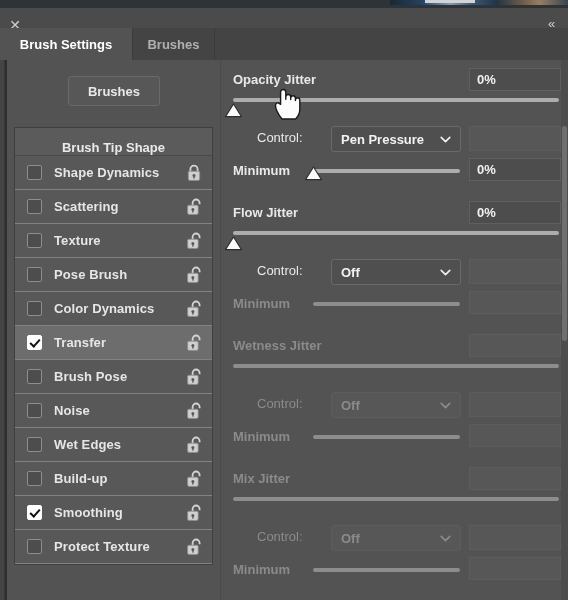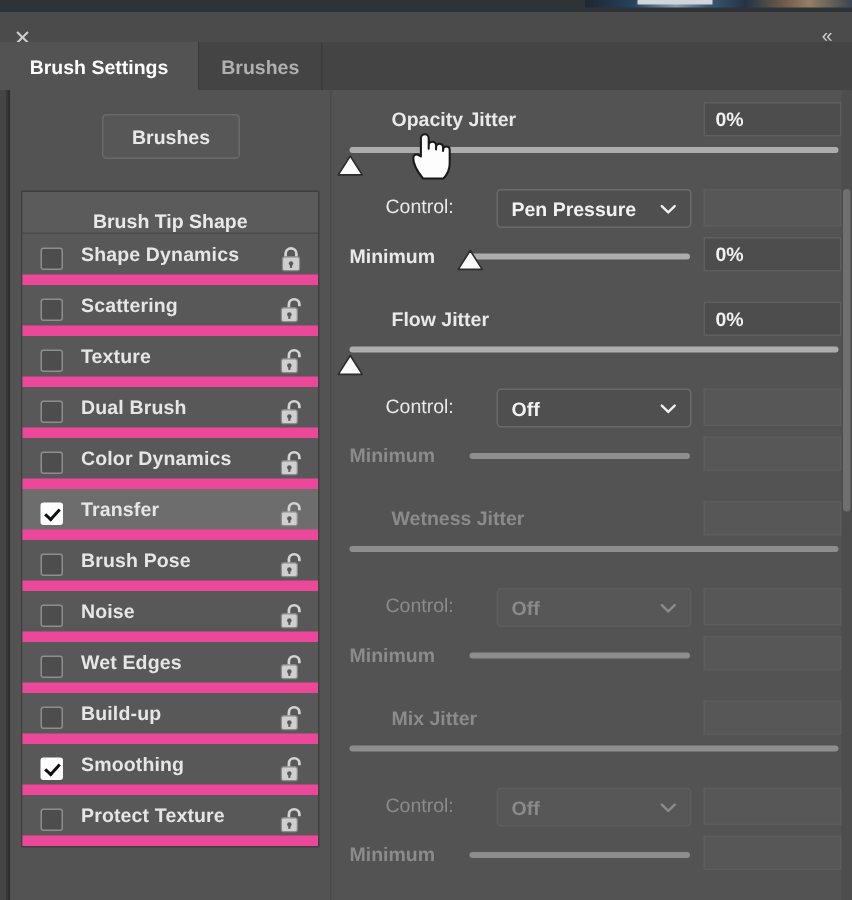--- a/index.html
+++ b/index.html
@@ -115,21 +115,21 @@
   #list-header{
     height:28px; background:#5b5b5b;
     display:flex; align-items:flex-end; justify-content:center;
     color:#e9e9e9; font-size:13px; font-weight:bold;
     border-bottom:1px solid #4a4a4a;
     cursor:pointer;
   }
   .opt-row{
     position:relative; height:34px;
     display:flex; align-items:center;
-    border-bottom:7px solid #ec4899;
+    border-bottom:1px solid #ec4899;
     background:#585858;
     cursor:pointer;
   }
   .opt-row.selected{ background:#6d6d6d; }
   .opt-check{
     position:absolute; left:12px; top:9px;
     width:15px; height:15px; border-radius:2px;
     border:1px solid #8e8e8e; background:#4d4d4d;
   }
   .opt-check.on{
@@ -147,21 +147,21 @@
   }
   .opt-lock{
     position:absolute; right:9px; top:7px; width:18px; height:20px;
   }
   .opt-lock svg{ display:block; }
 
   
   .sec{ position:absolute; left:0; width:348px; }
   .sec-title{
     position:absolute; left:12px; top:0;
-    font-size:13px; font-weight:bold; color:#e9e9e9;margin-left:28px;
+    font-size:13px; font-weight:bold; color:#e9e9e9;
   }
   .sec.dim .sec-title{ color:#8b8b8b; font-weight:bold;}
   .sec-value{
     position:absolute; right:8px; top:-4px;
     width:92px; height:23px;
     background:#4d4d4d; border:1px solid #606060;
     color:#f0f0f0; font-size:13px; font-weight:bold;
     display:flex; align-items:center; padding-left:7px;
     cursor:text;
   }
@@ -317,21 +317,21 @@
             <svg width="18" height="20" viewBox="0 0 18 20">
               <path d="M7.6 8.4 V6.0 a3.5 3.5 0 0 1 7.0 0 V7.2" fill="none" stroke="#d4d4d4" stroke-width="1.8"></path>
               <rect x="2.6" y="8.2" width="10.6" height="9.2" rx="1.4" fill="#cfcfcf" stroke="#8a8a8a" stroke-width="0.8"></rect>
               <circle cx="7.9" cy="12.6" r="1.5" fill="#5a5a5a"></circle>
               <rect x="7.2" y="12.6" width="1.4" height="3.0" fill="#5a5a5a"></rect>
             </svg>
           </span>
         </div>
         <div class="opt-row">
           <div class="opt-check"></div>
-          <span class="opt-label">Dual Brush</span>
+          <span class="opt-label">Pose Brush</span>
           <span class="opt-lock">
             <svg width="18" height="20" viewBox="0 0 18 20">
               <path d="M7.6 8.4 V6.0 a3.5 3.5 0 0 1 7.0 0 V7.2" fill="none" stroke="#d4d4d4" stroke-width="1.8"></path>
               <rect x="2.6" y="8.2" width="10.6" height="9.2" rx="1.4" fill="#cfcfcf" stroke="#8a8a8a" stroke-width="0.8"></rect>
               <circle cx="7.9" cy="12.6" r="1.5" fill="#5a5a5a"></circle>
               <rect x="7.2" y="12.6" width="1.4" height="3.0" fill="#5a5a5a"></rect>
             </svg>
           </span>
         </div>
         <div class="opt-row">

